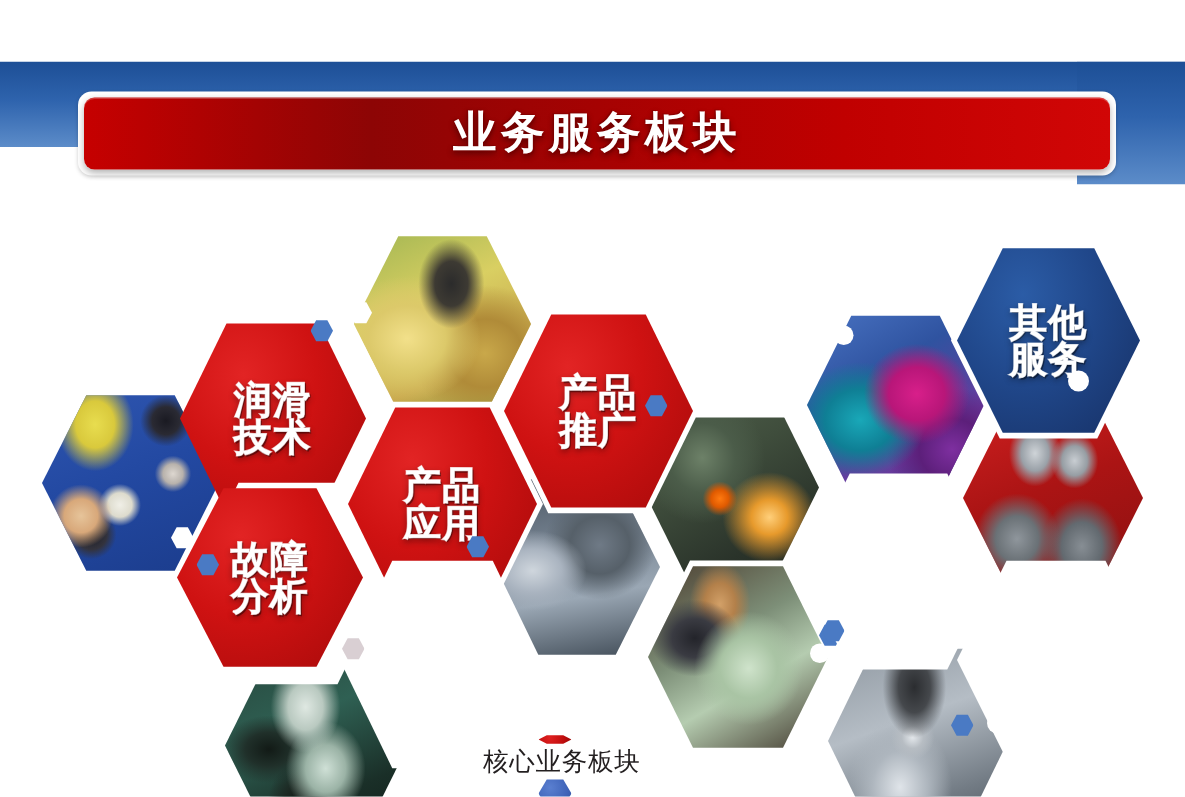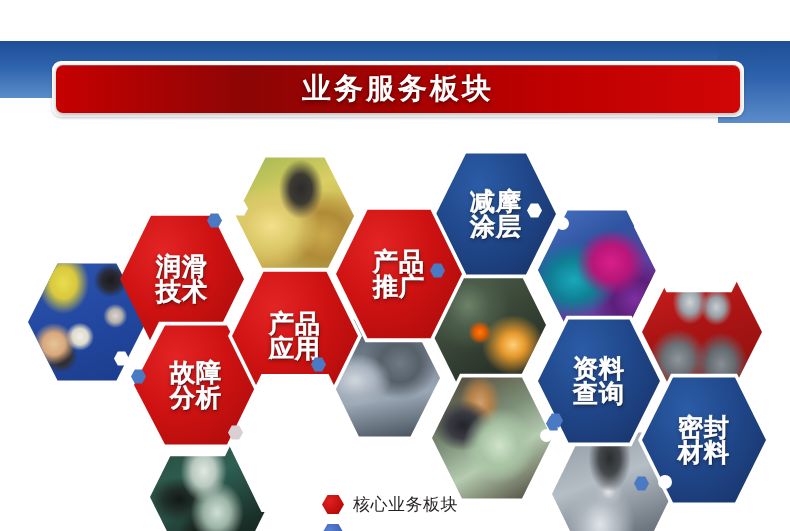--- a/index.html
+++ b/index.html
@@ -176,21 +176,21 @@
   .ph-drill {
     background:
       radial-gradient(ellipse at 48% 22%, #2b2d30 0%, #45484c 12%, rgba(69,72,76,0) 24%),
       radial-gradient(ellipse at 47% 48%, #e4e8ec 0%, #b7bdc3 8%, rgba(183,189,195,0) 16%),
       radial-gradient(ellipse at 40% 74%, #dfe4e9 0%, #aeb6be 18%, rgba(174,182,190,0) 34%),
       linear-gradient(160deg, #8d969f 0%, #b5bdc5 40%, #727b84 75%, #4a525a 100%);
   }
 
   
   .legend { position: absolute; left: 322px; top: 449px; }
-  .legend-row { display: flex; align-items: center; height: 29px; }
+  .legend-row { display: flex; align-items: center; height: 29px; flex-direction: column; }
   .legend-hex {
     width: 22px; height: 20px;
     clip-path: polygon(25% 3%, 75% 3%, 100% 50%, 75% 97%, 25% 97%, 0% 50%);
     margin-right: 9px;
     box-shadow: 0 1px 2px rgba(0,0,0,.3);
   }
   .legend-hex.red  { background: radial-gradient(circle at 35% 30%, #e02020 0%, #c00d0d 60%, #9a0606 100%); }
   .legend-hex.blue { background: radial-gradient(circle at 35% 30%, #5a7fd0 0%, #3e63b8 60%, #2e4e96 100%); }
   .legend-label {
     font-size: 17px; color: #231f20; font-weight: 400; letter-spacing: 0.5px;
@@ -258,52 +258,44 @@
   <div class="stud round" style="left:208px; top:398px; width:14px; height:14px;"></div>
 
   <div class="hex-frame" style="left:548px; top:385px; width:128px; height:136px;"></div>
   <div class="hex-inner" style="left:552px; top:389px; width:120px; height:128px;">
     <div class="ph ph-drill"></div>
   </div>
   <div class="stud" style="left:546px; top:375px;"></div>
   <div class="stud" style="left:634px; top:435px;"></div>
 
   <div class="hex-frame" style="left:432px; top:106px; width:128px; height:134px;"></div>
-  <div class="hex hex-blue" style="left:436px; top:110px; width:120px; height:126px;">
-    <span class="hex-label">减摩
-涂层</span>
-  </div>
   <div class="stud white" style="left:527px; top:162px;"></div>
 
   <div class="hex-frame" style="left:634px; top:118px; width:130px; height:136px;"></div>
+  <div class="hex hex-blue" style="left:638px; top:122px; width:122px; height:128px;">
+    <span class="hex-label">其他
+服务</span>
+  </div>
   <div class="stud round" style="left:712px; top:206px; width:14px; height:14px;"></div>
 
   <div class="hex-frame" style="left:534px; top:272px; width:130px; height:136px;"></div>
-  <div class="hex hex-blue" style="left:538px; top:276px; width:122px; height:128px;">
-    <span class="hex-label">资料
-查询</span>
-  </div>
   <div class="stud" style="left:548px; top:372px;"></div>
 
   <div class="hex-frame" style="left:638px; top:330px; width:132px; height:138px;"></div>
-  <div class="hex hex-blue" style="left:642px; top:334px; width:124px; height:130px;">
-    <span class="hex-label">密封
-材料</span>
-  </div>
   <div class="stud round" style="left:658px; top:434px; width:14px; height:14px;"></div>
 
   <div class="hex-frame" style="left:126px; top:168px; width:132px; height:140px;"></div>
   <div class="hex hex-red" style="left:120px; top:172px; width:124px; height:132px;">
     <span class="hex-label">润滑
 技术</span>
   </div>
   <div class="stud" style="left:207px; top:172px;"></div>
 
   <div class="hex-frame" style="left:126px; top:278px; width:132px; height:140px;"></div>
-  <div class="hex hex-red" style="left:134px; top:282px; width:124px; height:124px;">
+  <div class="hex hex-red" style="left:118px; top:282px; width:124px; height:124px;">
     <span class="hex-label">故障
 分析</span>
   </div>
   <div class="stud" style="left:131px; top:328px;"></div>
 
   <div class="hex-frame" style="left:228px; top:224px; width:134px; height:142px;"></div>
   <div class="hex hex-red" style="left:232px; top:228px; width:126px; height:134px;">
     <span class="hex-label">产品
 应用</span>
   </div>

